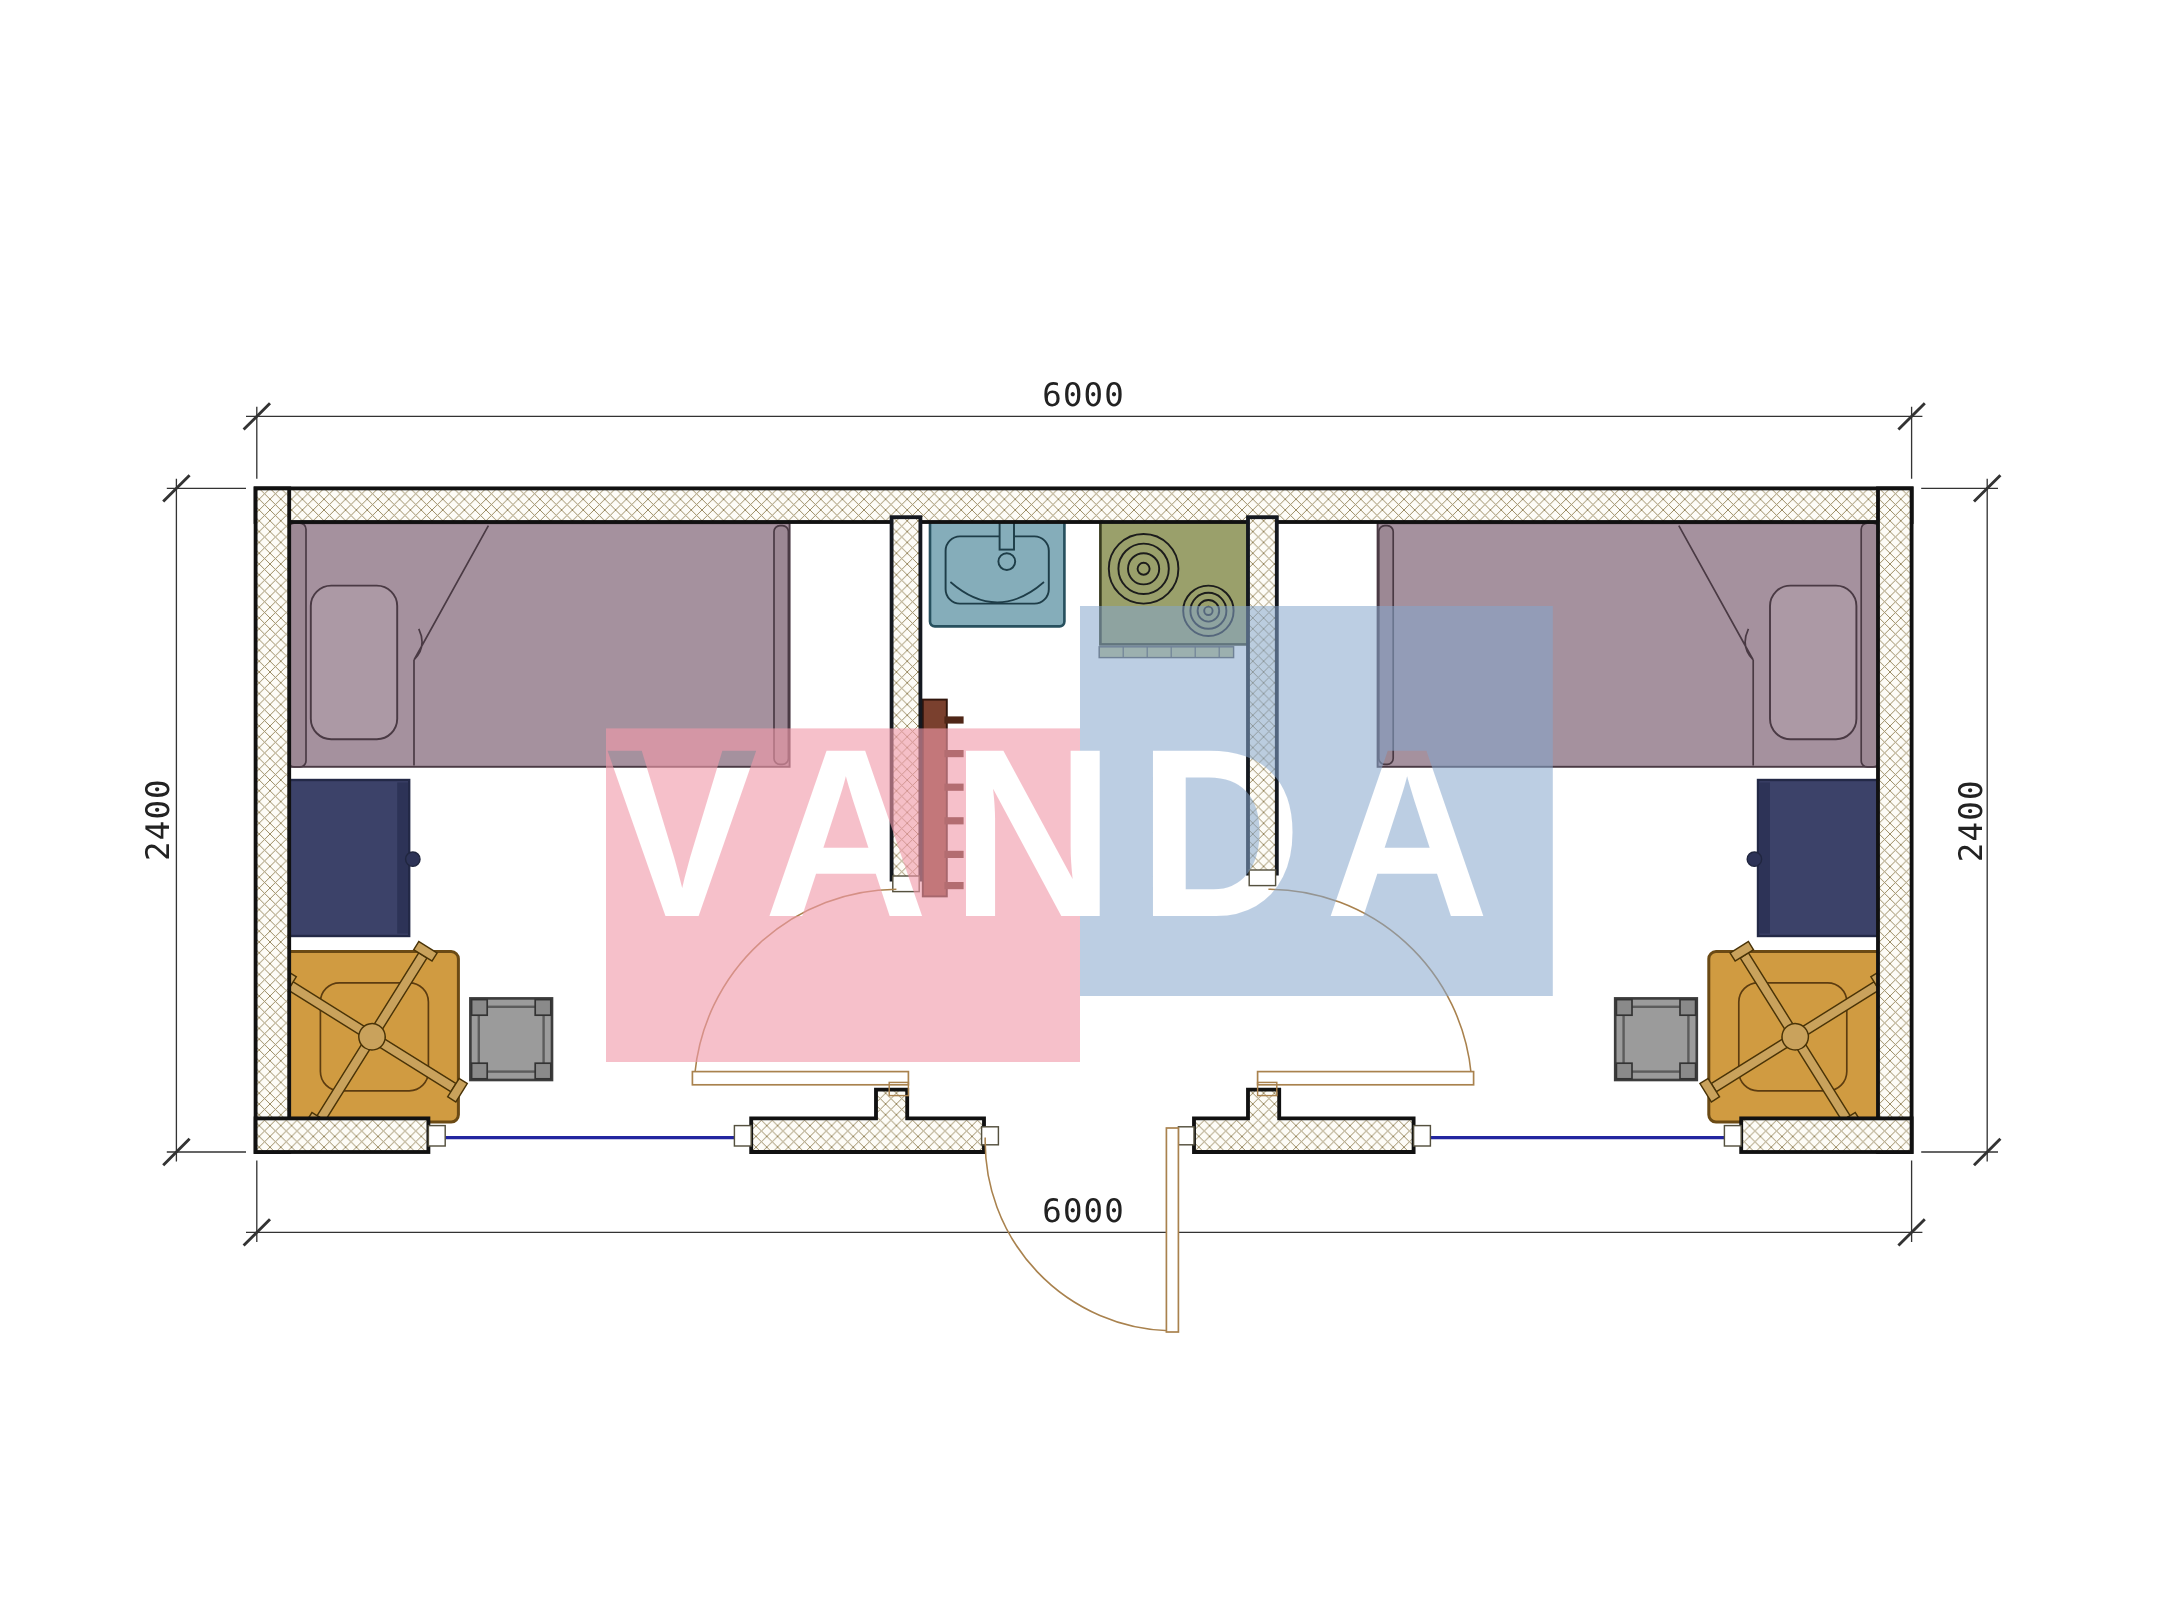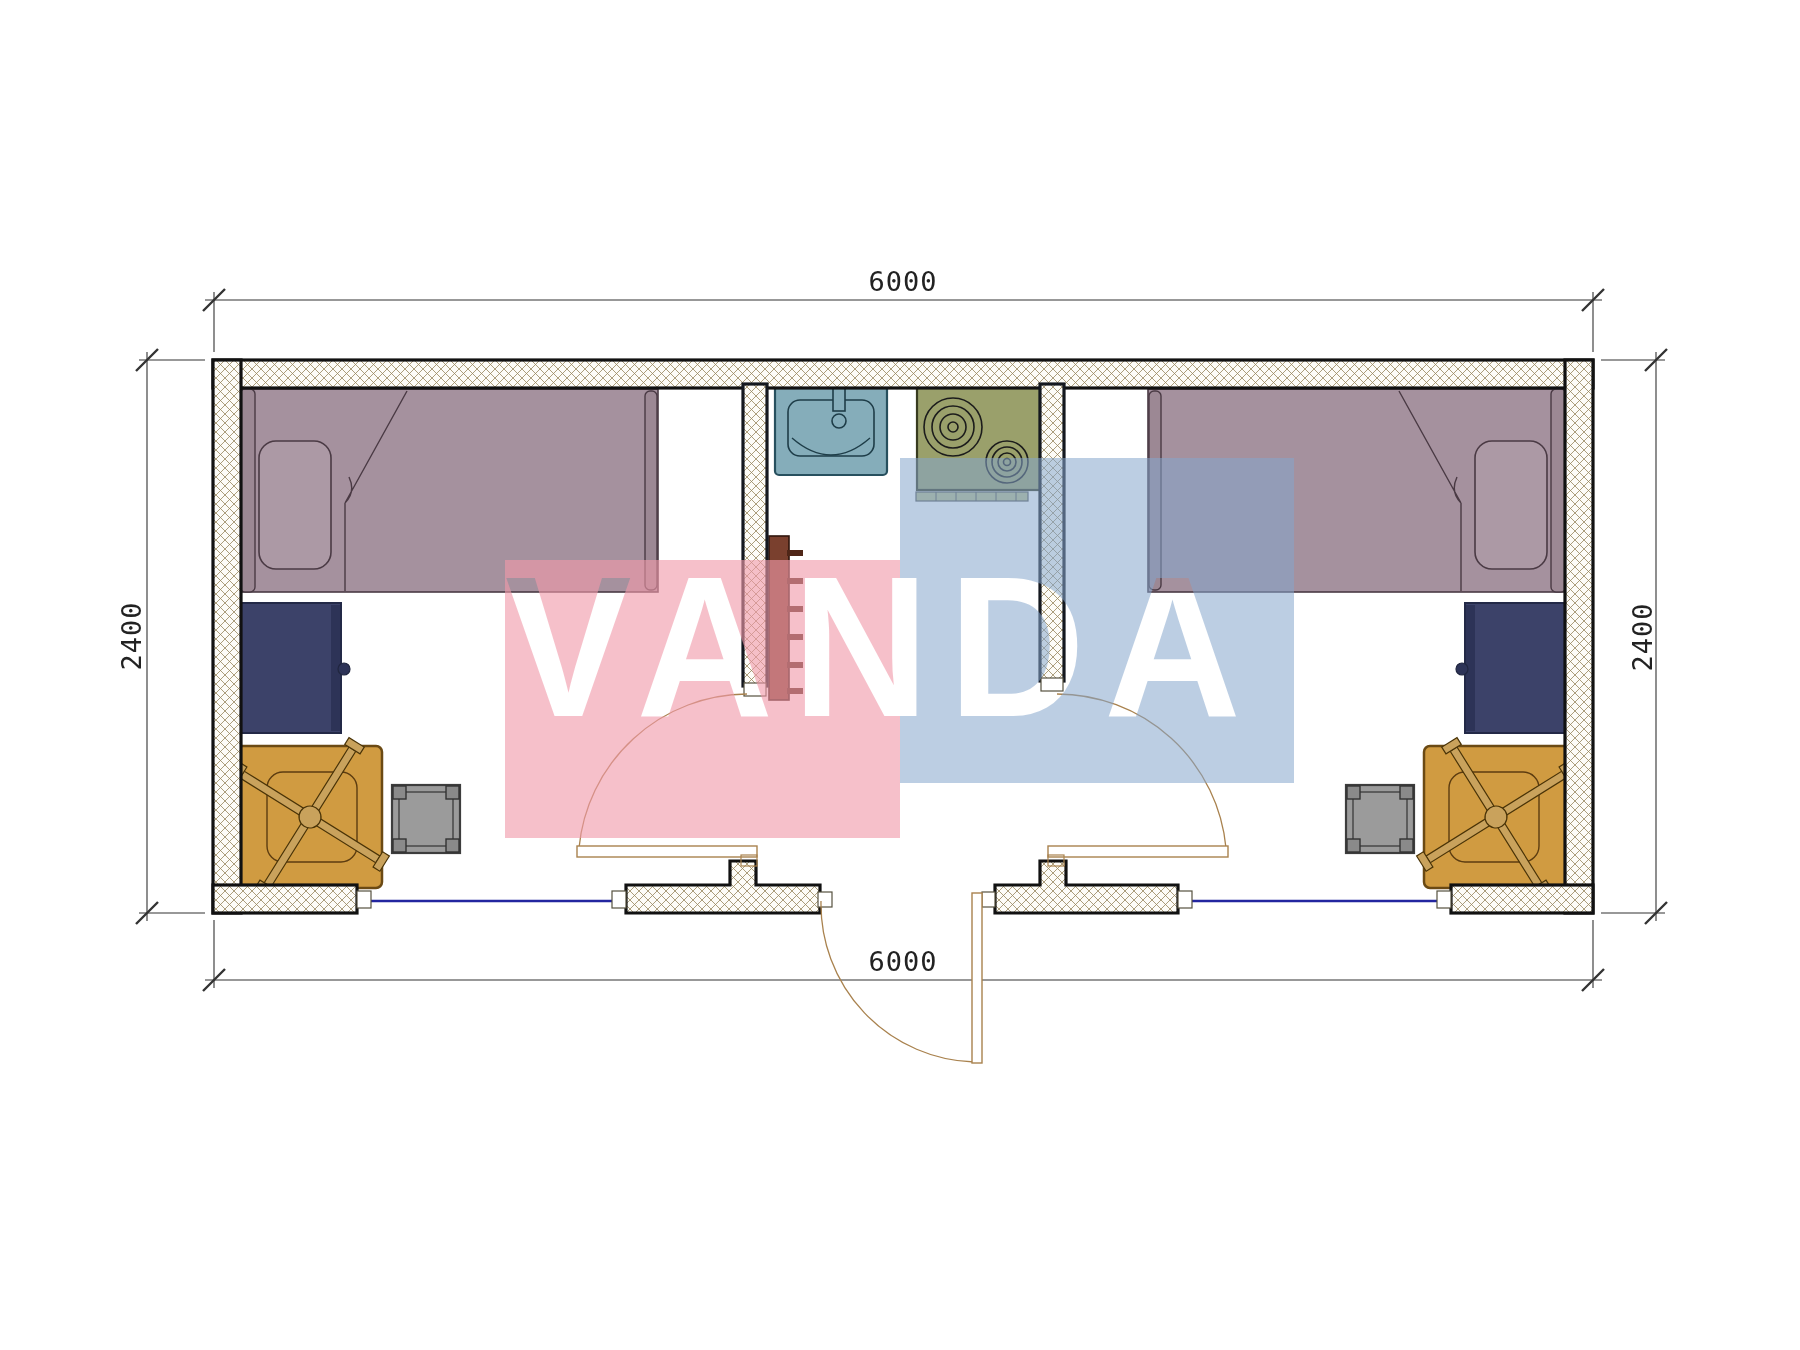--- a/index.html
+++ b/index.html
@@ -1,17 +1,17 @@
 <!DOCTYPE html>
 <html><head>
 <meta charset="utf-8">
 <style>
   html,body{margin:0;padding:0;background:#ffffff;}
   .page{position:relative;width:1800px;height:1206px;background:#ffffff;overflow:hidden;
-        font-family:"Liberation Sans", sans-serif;}
+        font-family:"Liberation Sans", sans-serif;margin-top:47px;}
   svg{position:absolute;left:0;top:0;}
   text.dim{font-family:"DejaVu Sans Mono", monospace;font-size:27px;fill:#222;letter-spacing:1px;}
 </style>
 </head>
 <body>
 
 <div class="page">
 <svg width="1800" height="1350" viewBox="0 0 1800 1350">
   <defs>
     <pattern id="hatch" patternUnits="userSpaceOnUse" width="9" height="9">

